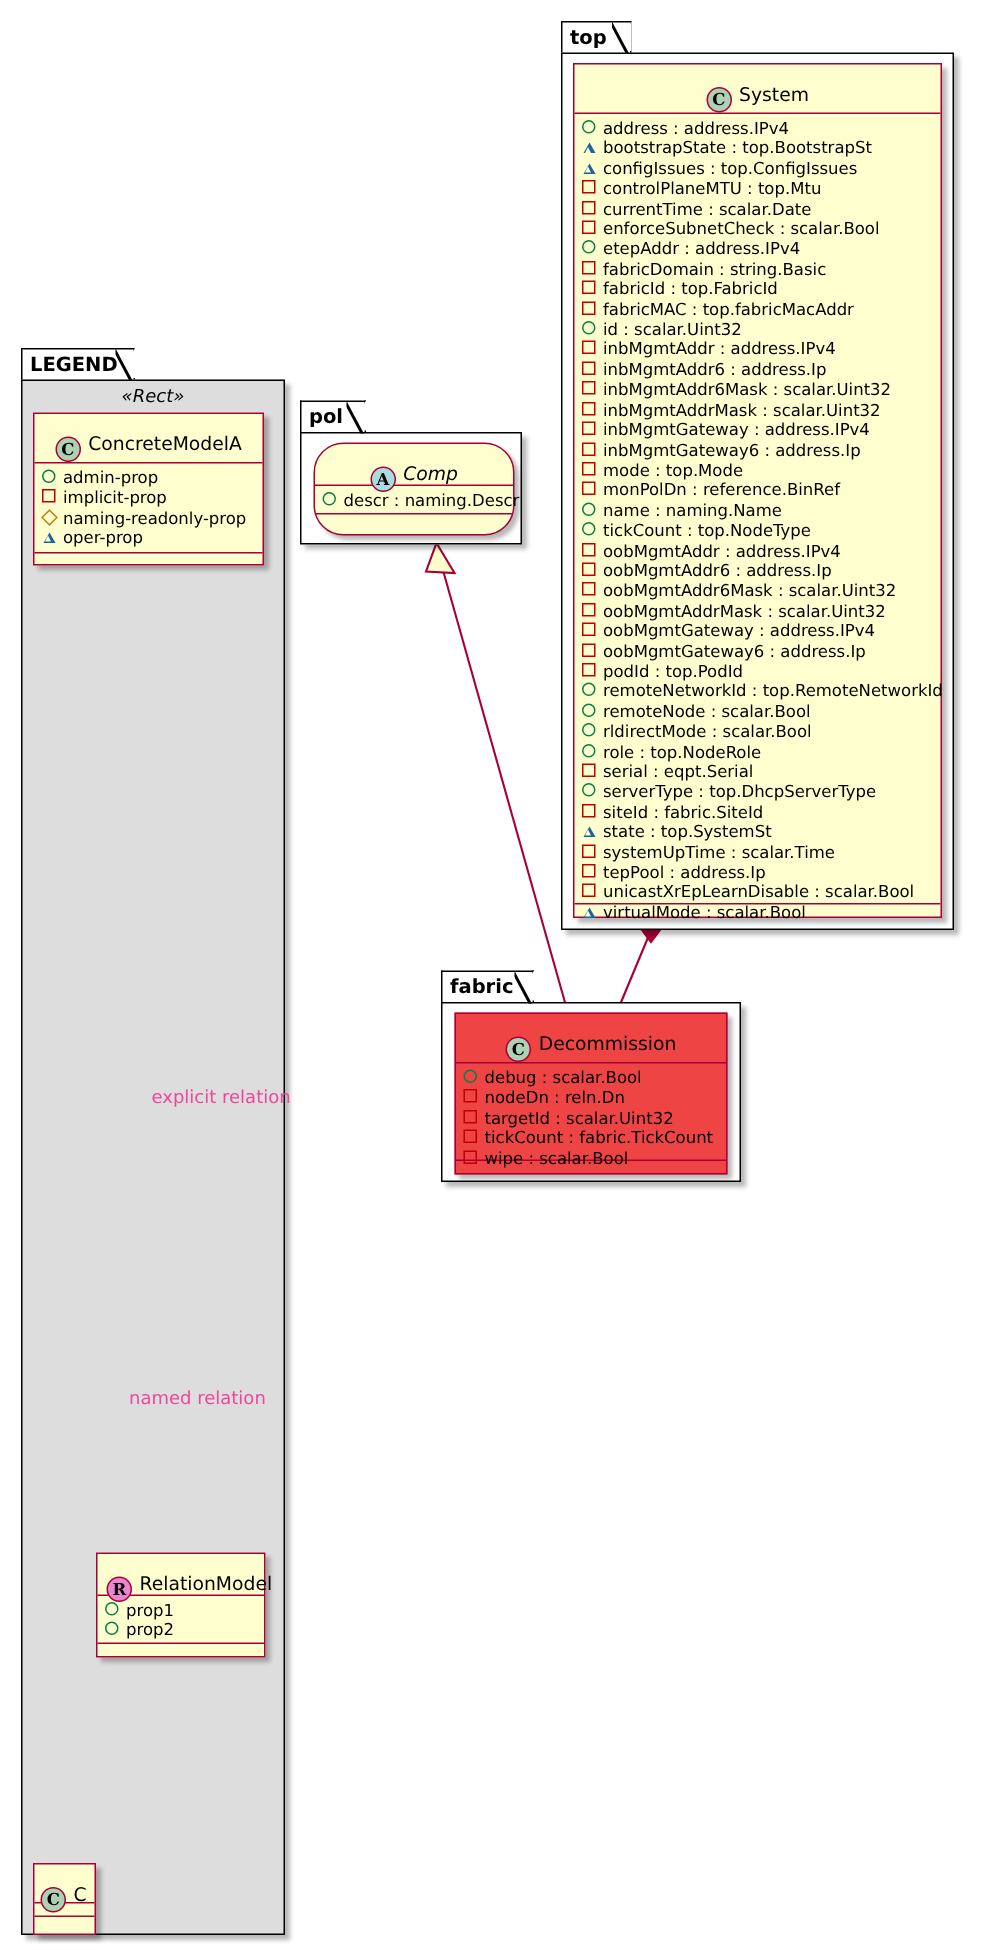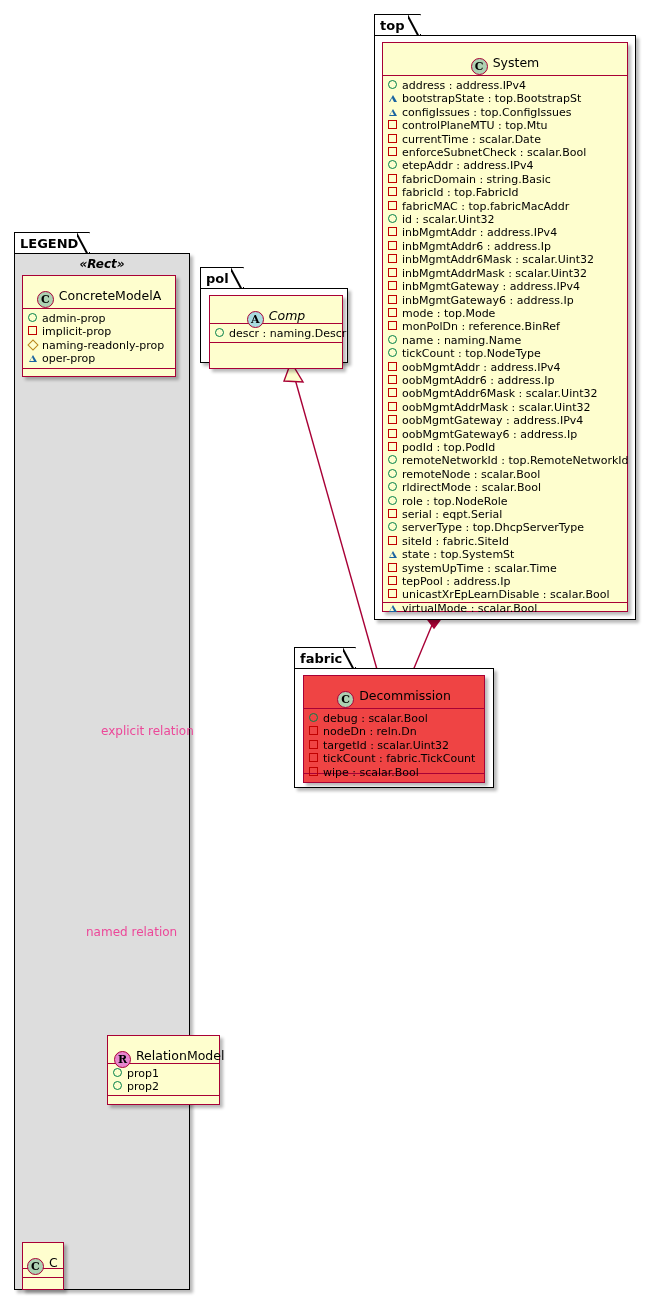--- a/index.html
+++ b/index.html
@@ -90,21 +90,20 @@
     color: #000000;
     line-height: 1.1;
     white-space: nowrap;
   }
   .cls-stereotype {
     text-align: center;
     font-size: 12px;
     font-style: italic;
     color: #000000;
     padding-bottom: 2px;
-    font-weight: bold;
   }
   .badge {
     display: inline-block;
     width: 15px; height: 15px;
     border-radius: 50%;
     border: 1.2px solid #a80036;
     font-size: 11px;
     font-weight: bold;
     line-height: 15px;
     text-align: center;
@@ -256,21 +255,21 @@
         </div>
     </div>
     <div class="cls-methods"></div>
   </div>
 
   <div class="edge-label" style="left:101px; top:724px;">explicit relation</div>
 
 
   <div class="edge-label" style="left:54px; top:925px;margin-left:32px;">named relation</div>
 
-  <div class="cls" style="left:64px; top:1035px; width:113px; height:70px;margin-left:43px;">
+  <div class="cls" style="left:64px; top:1035px; width:113px; height:70px;">
     <div class="cls-head" style="height:28px; text-align:left; padding-left:6px;">
       <span class="badge badge-R">R</span><span class="cls-title">RelationModel</span>
     </div>
     <div class="cls-attrs" style="height:32px;">
       <div class="attr">
           <span class="vis"><i class="mk mk-circle"></i></span>
           <span class="atext">prop1</span>
         </div>
       <div class="attr">
           <span class="vis"><i class="mk mk-circle"></i></span>
@@ -287,21 +286,21 @@
     <div class="cls-attrs" style="height:9px; padding:0;"></div>
     <div class="cls-methods"></div>
   </div>
 
   <div class="pkg-tab" style="left:200px; top:267px; width:44px; height:22px;">
     <span class="tabtext">pol</span>
     <span class="slash"></span>
   </div>
   <div class="pkg" style="left:200px; top:288px; width:148px; height:75px;"></div>
 
-  <div class="cls" style="left:209px; top:295px; width:134px; height:74px;">
+  <div class="cls" style="left:209px; top:295px; width:134px; height:62px;border-radius:20px;">
     <div class="cls-head" style="height:28px;">
       <span class="badge badge-A">A</span><span class="cls-title ital">Comp</span>
     </div>
     <div class="cls-attrs" style="height:19px;">
       <div class="attr">
           <span class="vis"><i class="mk mk-circle"></i></span>
           <span class="atext">descr : naming.Descr</span>
         </div>
     </div>
     <div class="cls-methods"></div>

